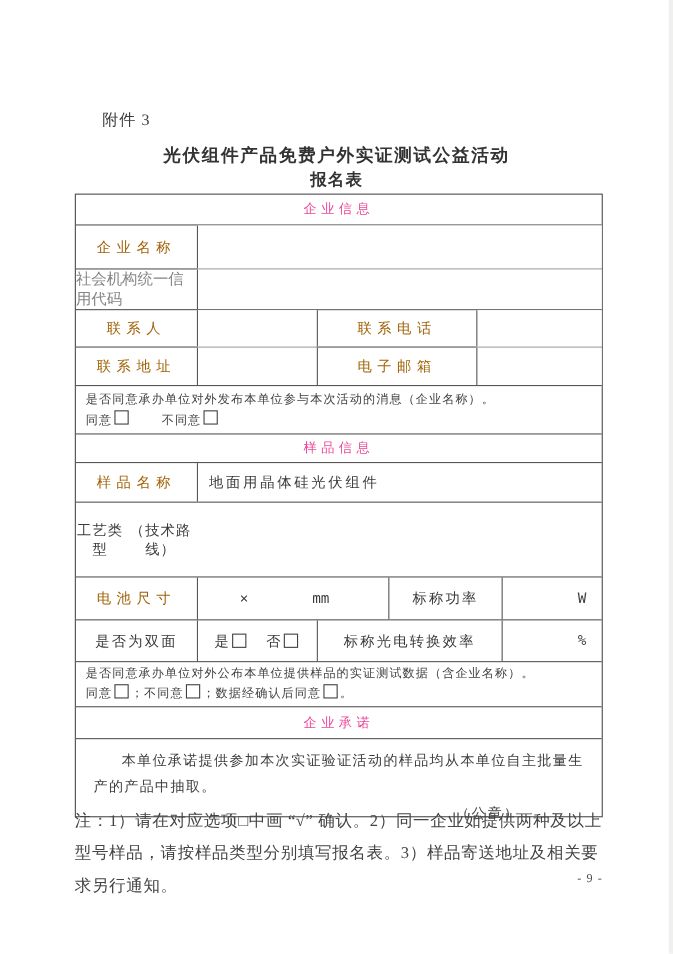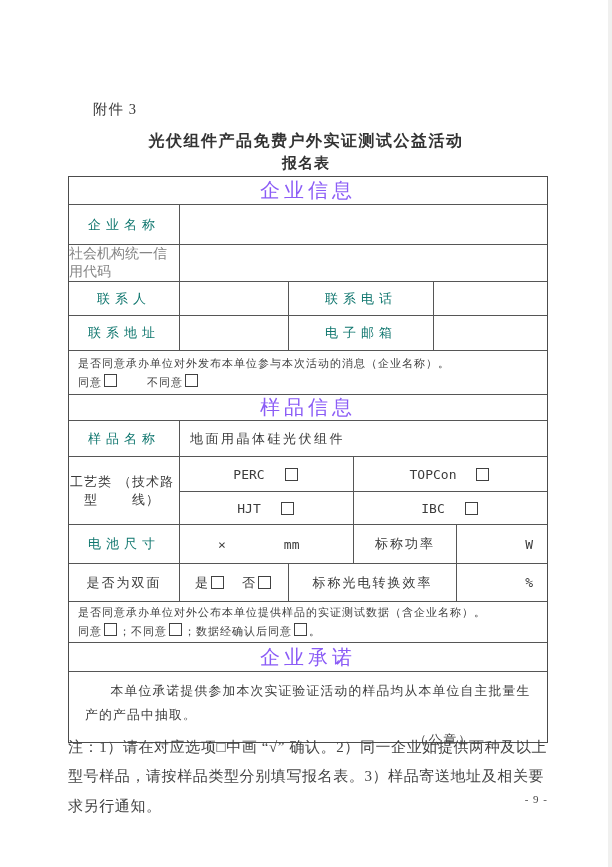--- a/index.html
+++ b/index.html
@@ -29,22 +29,22 @@
   .w145{width:145px;}
   .w174{width:174px;}
   .w103{width:103px;}
   .w168{width:168px;}
   .flex1{flex:1;}
   .h27{height:27px;} .h39{height:39px;} .h36{height:36px;} .h33{height:33px;}
   .h34{height:34px;} .h43{height:43px;} .h25{height:25px;} .h35{height:35px;}
   .h67{height:67px;} .h38{height:38px;} .h37{height:37px;} .h40{height:40px;}
   .h28{height:28px;text-align:right;} .h70{height:70px;}
 
-  .sec-header{justify-content:center;font-size:20px;letter-spacing:4px;color:#8b5cf6;width:100%;}
-  .label{justify-content:center;letter-spacing:5px;color:#0f766e;text-align:center;}
+  .sec-header{justify-content:center;font-size:12px;letter-spacing:4px;color:#ec4899;width:100%;}
+  .label{justify-content:center;letter-spacing:5px;color:#a16207;text-align:center;}
   .label-sm{justify-content:center;font-size:14px;color:#858585;letter-spacing:0;}
   .label-tight{justify-content:center;letter-spacing:2px;}
   .value-cell{padding-left:10px;letter-spacing:2.5px;}
   .blank{background:#fff;}
   .consent{flex-direction:column;align-items:flex-start;justify-content:center;
     padding:4px 9px;font-size:11px;letter-spacing:1px;line-height:1.7;color:#404040;width:100%;box-sizing:border-box;}
   .consent .line{display:block;}
   .cb{display:inline-block;width:11px;height:11px;border:1px solid #414141;
     background:#fff;vertical-align:-1px;margin:0 2px;}
   .gap28{margin-left:28px;}
@@ -125,38 +125,20 @@
   <div class="row h35">
     <div class="cell w110 label">样品名称</div>
     <div class="cell flex1 value-cell">地面用晶体硅光伏组件</div>
   </div>
 
   <div class="row h67">
     <div class="cell w110 proc-label">
       <span>工艺类型</span>
       <span>（技术路线）</span>
     </div>
-    <div class="procgrid">
-      <div class="pcell">
-        <span class="mono">PERC</span>
-          <span class="cb"></span>
-      </div>
-      <div class="pcell">
-        <span class="mono">TOPCon</span>
-          <span class="cb"></span>
-      </div>
-      <div class="pcell r2">
-        <span class="mono">HJT</span>
-          <span class="cb"></span>
-      </div>
-      <div class="pcell r2">
-        <span class="mono">IBC</span>
-          <span class="cb"></span>
-      </div>
-    </div>
   </div>
 
   <div class="row h38">
     <div class="cell w110 label">电池尺寸</div>
     <div class="cell w174 dim-cell">
       <span class="mono times">×</span>
       <span class="mono unit">mm</span>
     </div>
     <div class="cell w103 label-tight">标称功率</div>
     <div class="cell flex1 unit-cell">

